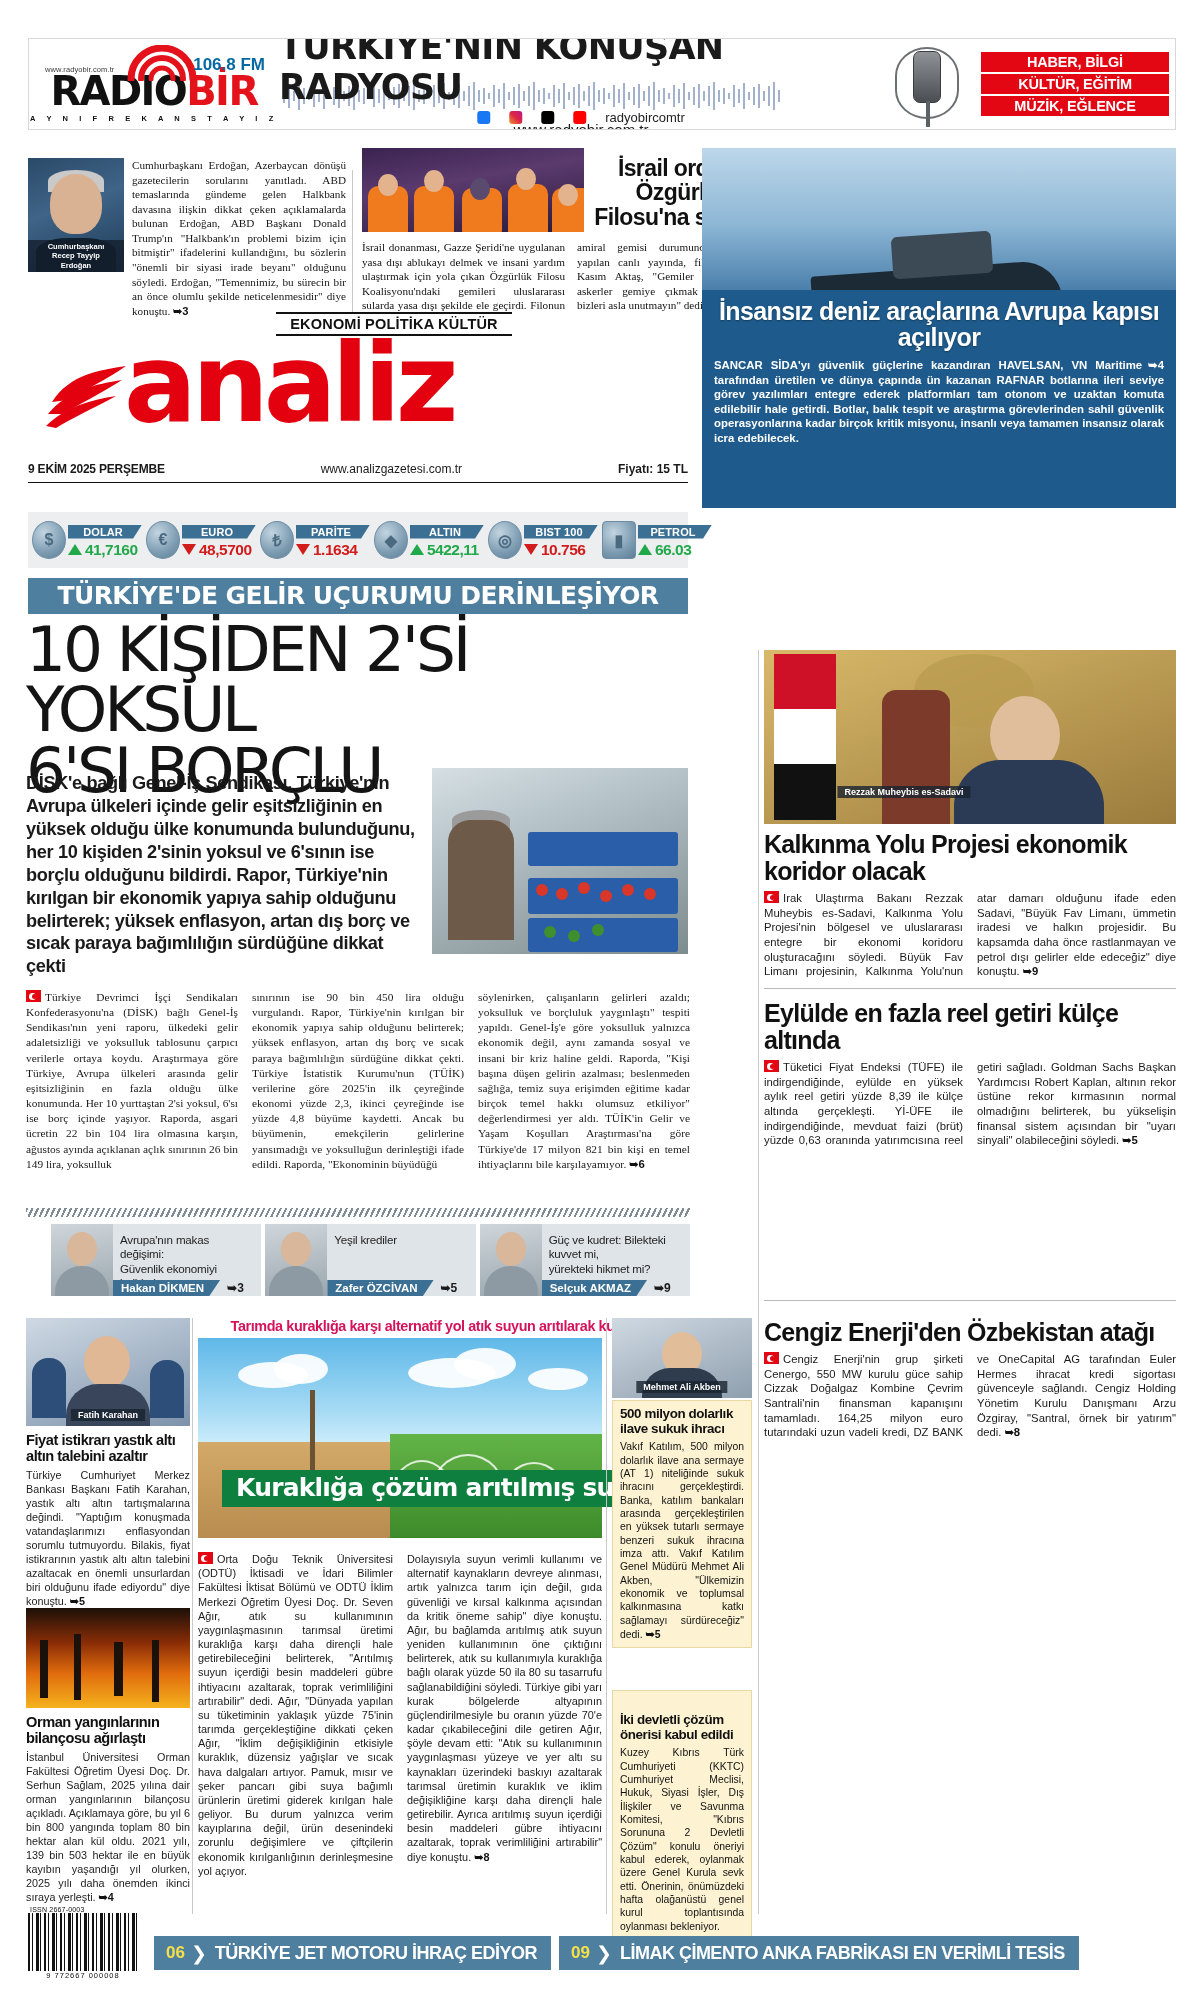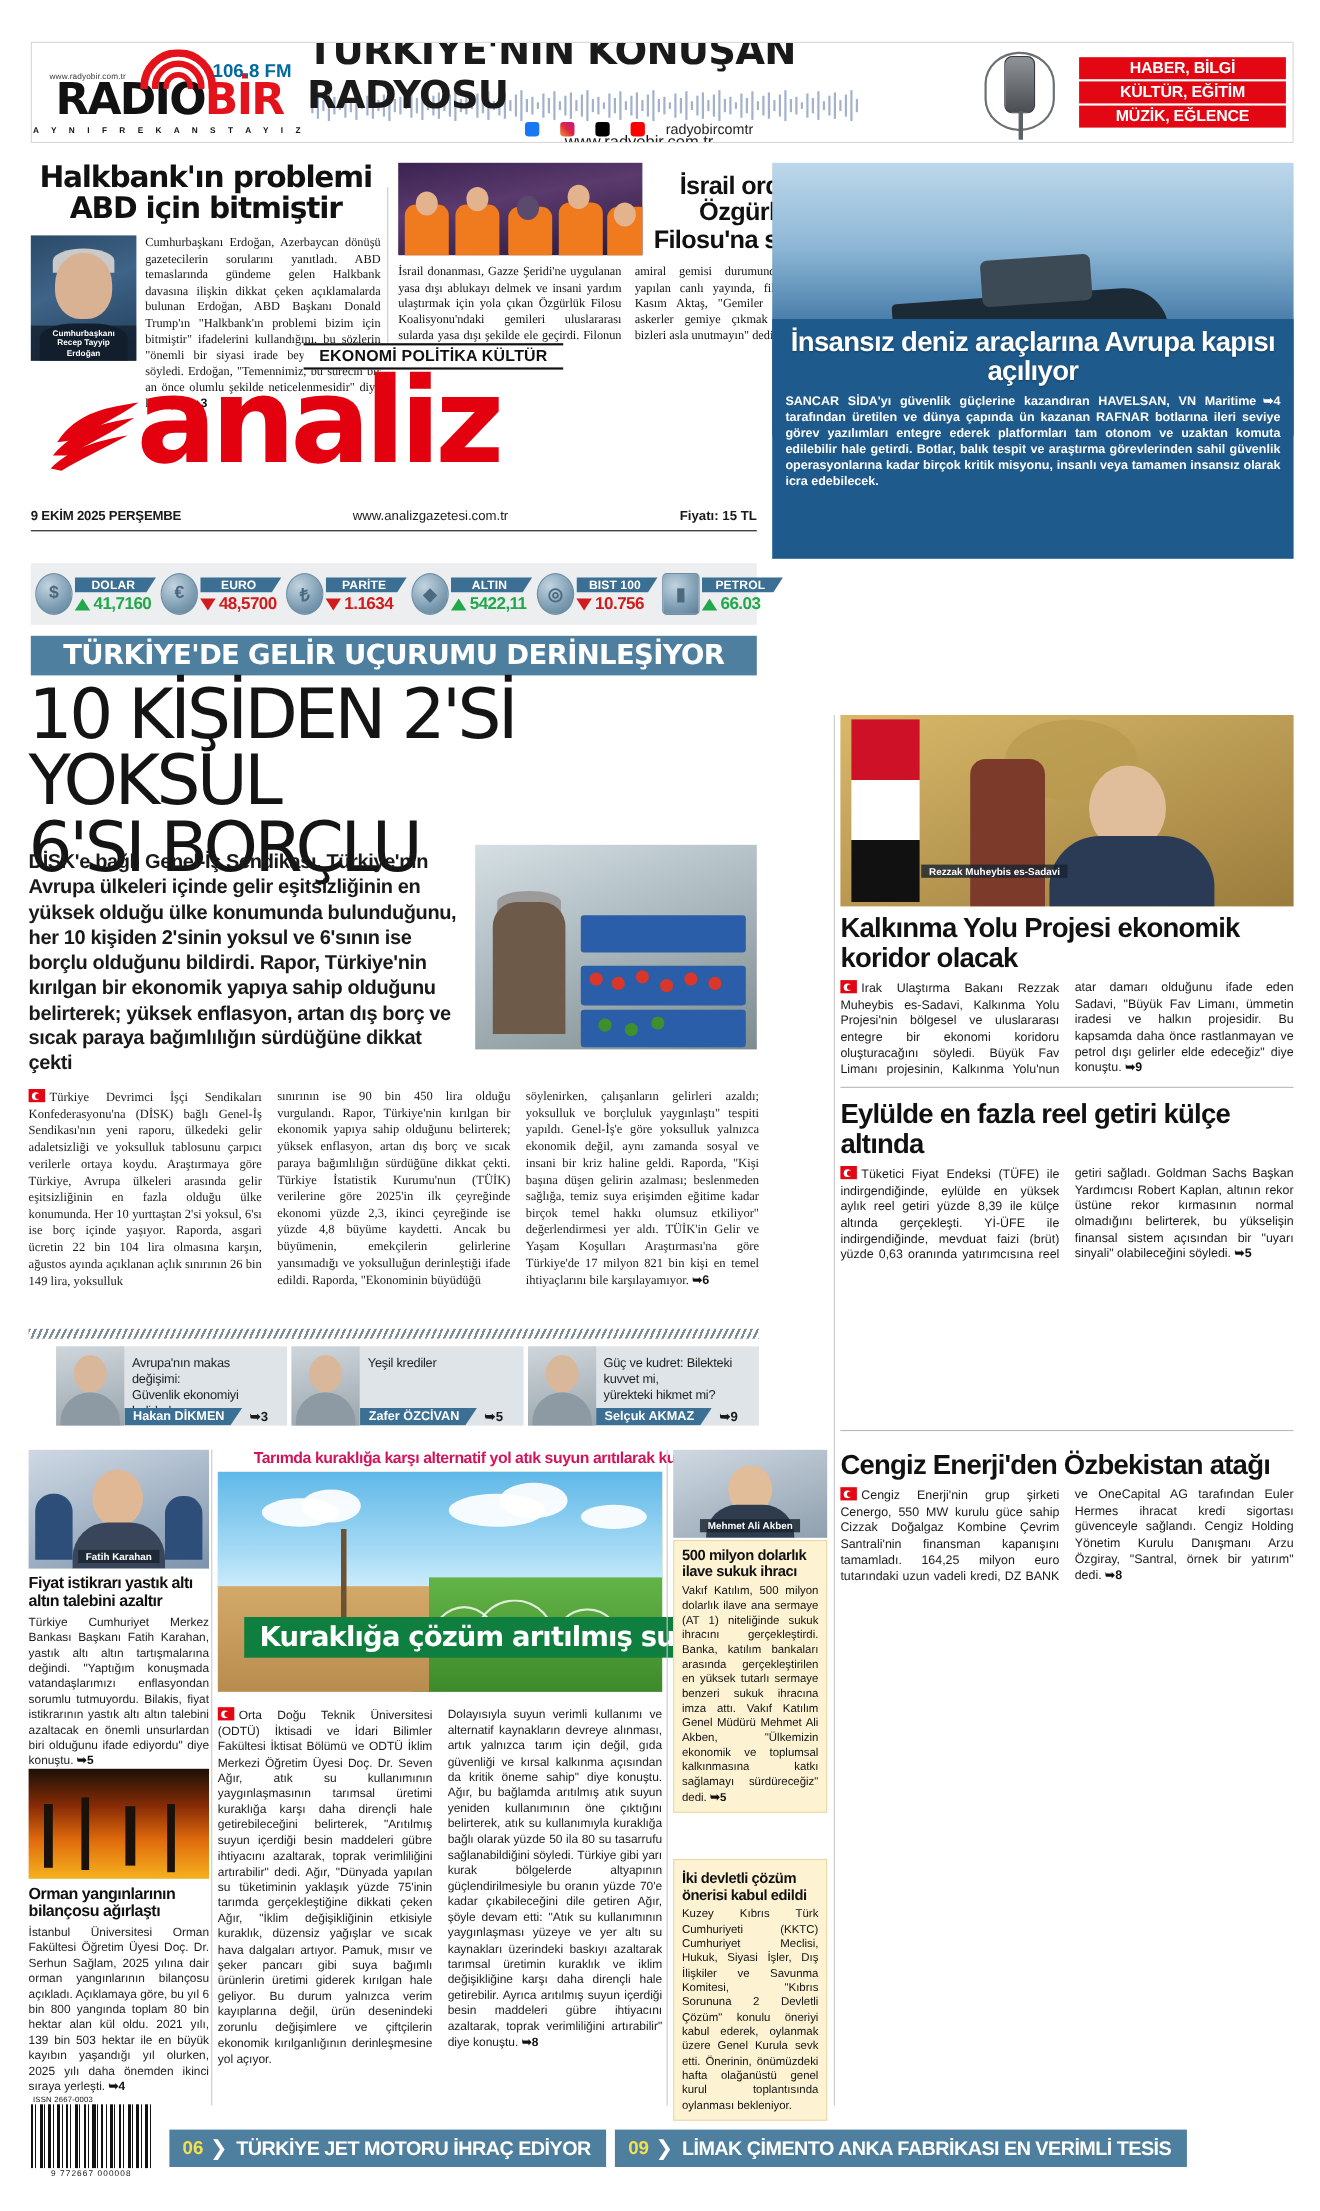--- a/index.html
+++ b/index.html
@@ -987,24 +987,20 @@
     </div>
 
     <div class="ad-right">
       <div class="ad-chip">HABER, BİLGİ</div>
       <div class="ad-chip">KÜLTÜR, EĞİTİM</div>
       <div class="ad-chip">MÜZİK, EĞLENCE</div>
     </div>
   </div>
 
   <div class="halkbank">
-    <div class="hb-title">
-      <div>Halkbank'ın problemi</div>
-      <div>ABD için bitmiştir</div>
-    </div>
     <div class="hb-body">
       <div class="hb-photo">
         <div class="hair"></div>
         <div class="face"></div>
         <div class="suit"></div>
         <div class="hb-cap">
           <div>Cumhurbaşkanı</div>
           <div>Recep Tayyip</div>
           <div>Erdoğan</div>
         </div>
@@ -1274,21 +1270,21 @@
       <div class="mc-head" style="margin-top:0;">500 milyon dolarlık ilave sukuk ihracı</div>
       <div class="mc-text">
         <span>Vakıf Katılım, 500 milyon dolarlık ilave ana sermaye (AT 1) niteliğinde sukuk ihracını gerçekleştirdi. Banka, katılım bankaları arasında gerçekleştirilen en yüksek tutarlı sermaye benzeri sukuk ihracına imza attı. Vakıf Katılım Genel Müdürü Mehmet Ali Akben, "Ülkemizin ekonomik ve toplumsal kalkınmasına katkı sağlamayı sürdüreceğiz" dedi.</span>
         <span class="pg"><span class="arw">➥</span><span>5</span></span>
       </div>
     </div>
   </div>
 
   <div class="mid-col" style="top:1690px;">
     <div class="gold-box">
-      <div class="mc-head" style="margin-top:4px;">İki devletli çözüm önerisi kabul edildi</div>
+      <div class="mc-head" style="margin-top:16px;">İki devletli çözüm önerisi kabul edildi</div>
       <div class="mc-text">Kuzey Kıbrıs Türk Cumhuriyeti (KKTC) Cumhuriyet Meclisi, Hukuk, Siyasi İşler, Dış İlişkiler ve Savunma Komitesi, "Kıbrıs Sorununa 2 Devletli Çözüm" konulu öneriyi kabul ederek, oylanmak üzere Genel Kurula sevk etti. Önerinin, önümüzdeki hafta olağanüstü genel kurul toplantısında oylanması bekleniyor.</div>
     </div>
   </div>
 
   <div class="vrule" style="left:758px; top:650px; height:1264px;"></div>
 
   <div class="rt-col" style="top:650px;">
     <div class="rt-photo" style="background:linear-gradient(160deg,#d8b96a,#9c7c3c);">
       <div style="position:absolute;left:10px;top:4px;width:62px;height:166px;background:linear-gradient(180deg,#ce1126 33%,#ffffff 33% 66%,#111 66%);"></div>
       <div style="position:absolute;left:150px;top:4px;width:120px;height:74px;border-radius:50%;background:#b89a4e;opacity:.7;"></div>

